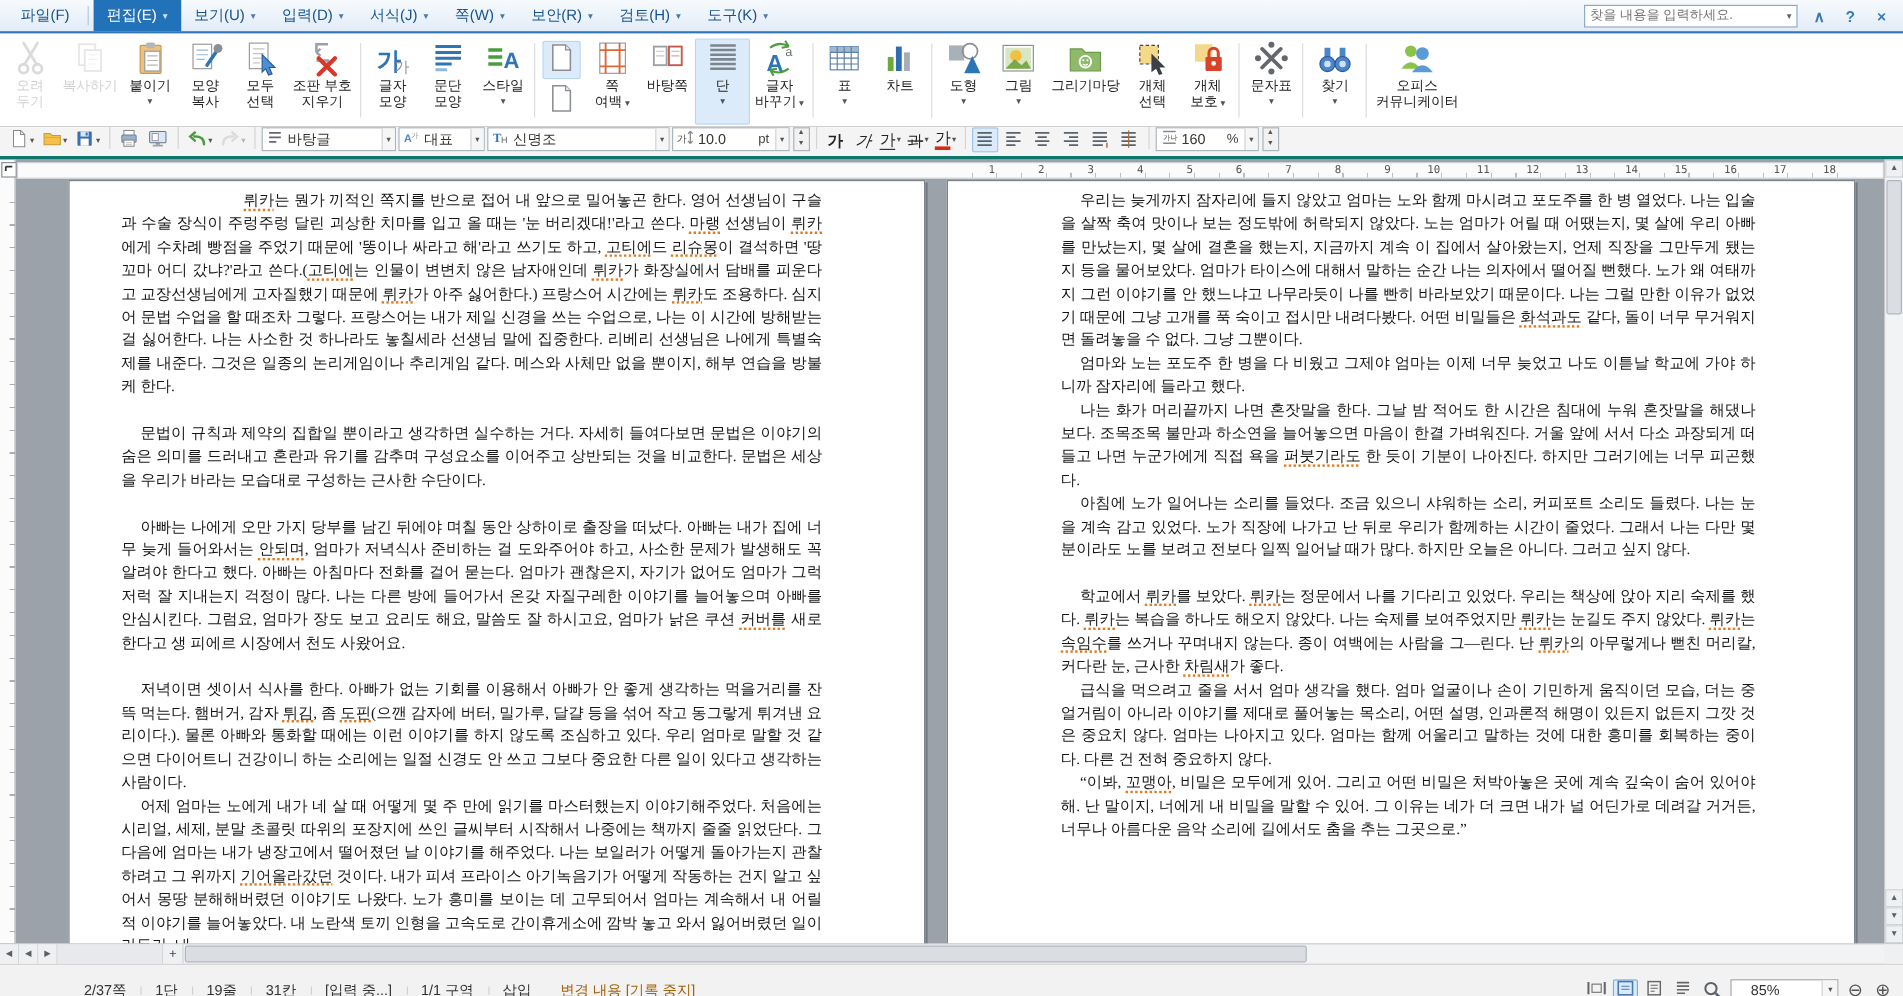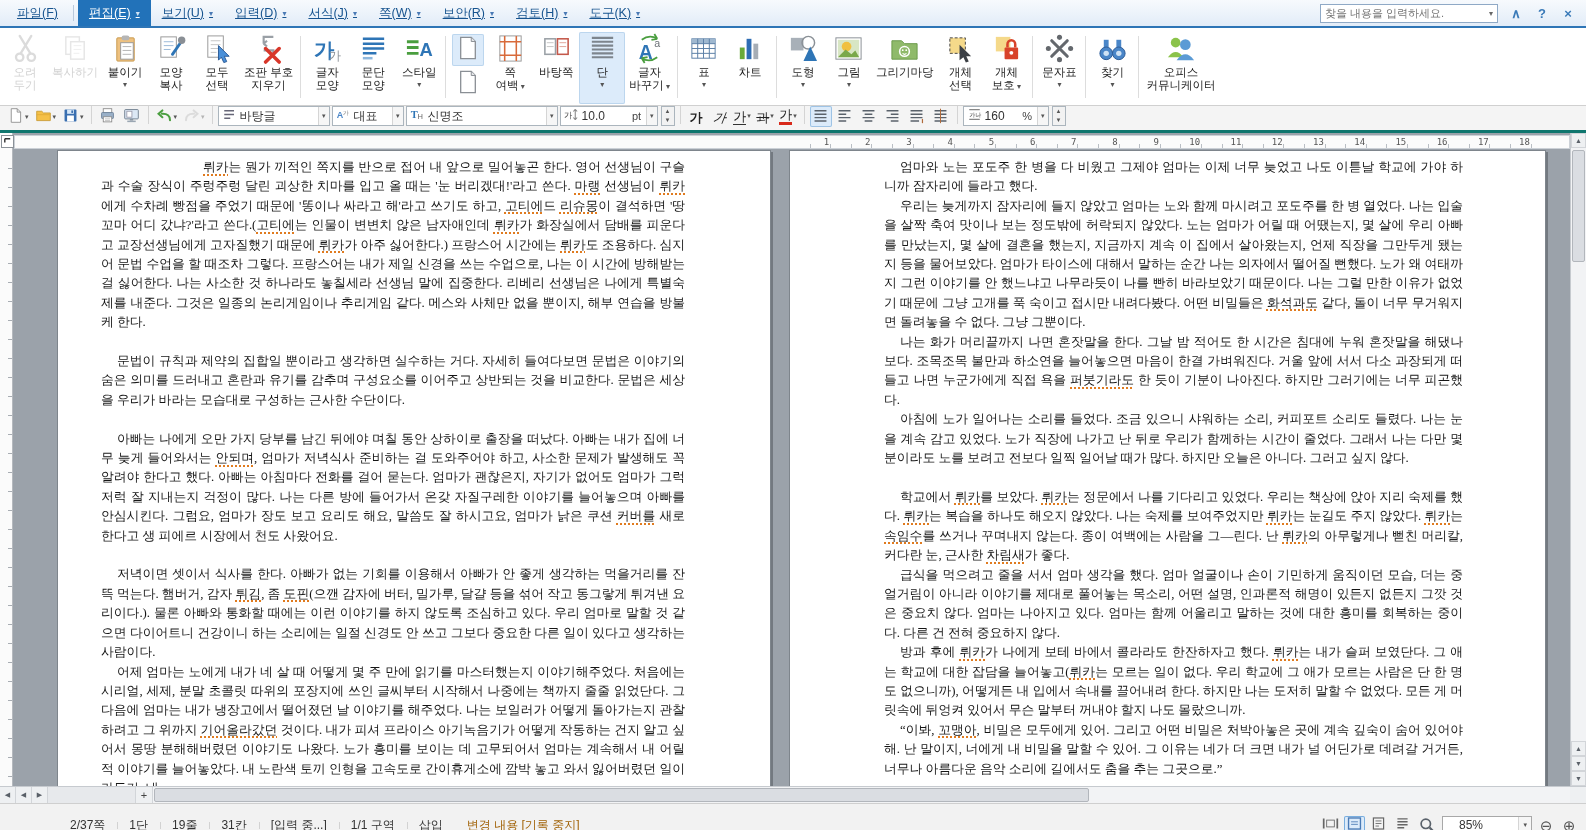--- a/index.html
+++ b/index.html
@@ -3,21 +3,21 @@
 <meta charset="utf-8">
 <style>
   *{box-sizing:border-box;margin:0;padding:0;}
   html,body{width:1586px;height:830px;overflow:hidden;}
   body{font-family:"Liberation Sans",sans-serif;background:#fff;font-size:12px;}
   .app{position:relative;width:1586px;height:830px;background:#fff;overflow:hidden;}
 
   
   .menubar{height:28px;background:linear-gradient(#f7fafd,#e2ecf8);border-bottom:2px solid #2e75b6;display:flex;align-items:stretch;}
   .mb-items{display:flex;align-items:stretch;padding-left:6px;}
-  .mb-item{display:flex;align-items:center;gap:5px;padding:0 11px;color:#17548f;font-size:12.5px;cursor:default;text-decoration:underline;}
+  .mb-item{display:flex;align-items:center;gap:5px;padding:0 11px;color:#17548f;font-size:12.5px;cursor:default;}
   .mb-item .caret{font-size:8px;color:#4a7ab5;}
   .mb-item.active{background:#2272b9;color:#fff;}
   .mb-item.active .caret{color:#cfe3f5;}
   .mb-sep{width:1px;background:#b9c9dc;margin:5px 4px;}
   .mb-right{margin-left:auto;display:flex;align-items:center;gap:10px;padding-right:10px;}
   .search-box{width:178px;height:19px;border:1px solid #8fa9c6;background:#fff;display:flex;align-items:center;padding:0 4px;}
   .search-box input{border:0;outline:0;flex:1;font-size:11px;color:#666;background:transparent;font-family:"Liberation Sans",sans-serif;}
   .search-box .dd{font-size:8px;color:#666;}
   .win-btn{color:#3a7ab8;font-weight:bold;font-size:13px;width:16px;text-align:center;}
 
@@ -607,27 +607,26 @@
         </div>
     </div>
     <div class="page left" id="page-left">
         <p class="large"><span class="sp">뤼카</span>는 뭔가 끼적인 쪽지를 반으로 접어 내 앞으로 밀어놓곤 한다. 영어 선생님이 구슬과 수술 장식이 주렁주렁 달린 괴상한 치마를 입고 올 때는 '눈 버리겠대!'라고 쓴다. <span class="sp">마랭</span> 선생님이 <span class="sp">뤼카</span>에게 수차례 빵점을 주었기 때문에 '똥이나 싸라고 해'라고 쓰기도 하고, <span class="sp">고티에</span>드 <span class="sp">리슈몽</span>이 결석하면 '땅꼬마 어디 갔냐?'라고 쓴다.(<span class="sp">고티에</span>는 인물이 변변치 않은 남자애인데 <span class="sp">뤼카</span>가 화장실에서 담배를 피운다고 교장선생님에게 고자질했기 때문에 <span class="sp">뤼카</span>가 아주 싫어한다.) 프랑스어 시간에는 <span class="sp">뤼카</span>도 조용하다. 심지어 문법 수업을 할 때조차 그렇다. 프랑스어는 내가 제일 신경을 쓰는 수업으로, 나는 이 시간에 방해받는 걸 싫어한다. 나는 사소한 것 하나라도 놓칠세라 선생님 말에 집중한다. 리베리 선생님은 나에게 특별숙제를 내준다. 그것은 일종의 논리게임이나 추리게임 같다. 메스와 사체만 없을 뿐이지, 해부 연습을 방불케 한다.</p>
         <p class="gap ">문법이 규칙과 제약의 집합일 뿐이라고 생각하면 실수하는 거다. 자세히 들여다보면 문법은 이야기의 숨은 의미를 드러내고 혼란과 유기를 감추며 구성요소를 이어주고 상반되는 것을 비교한다. 문법은 세상을 우리가 바라는 모습대로 구성하는 근사한 수단이다.</p>
         <p class="gap ">아빠는 나에게 오만 가지 당부를 남긴 뒤에야 며칠 동안 상하이로 출장을 떠났다. 아빠는 내가 집에 너무 늦게 들어와서는 <span class="sp">안되며</span>, 엄마가 저녁식사 준비하는 걸 도와주어야 하고, 사소한 문제가 발생해도 꼭 알려야 한다고 했다. 아빠는 아침마다 전화를 걸어 묻는다. 엄마가 괜찮은지, 자기가 없어도 엄마가 그럭저럭 잘 지내는지 걱정이 많다. 나는 다른 방에 들어가서 온갖 자질구레한 이야기를 늘어놓으며 아빠를 안심시킨다. 그럼요, 엄마가 장도 보고 요리도 해요, 말씀도 잘 하시고요, 엄마가 낡은 쿠션 <span class="sp">커버를</span> 새로 한다고 생 피에르 시장에서 천도 사왔어요.</p>
         <p class="gap ">저녁이면 셋이서 식사를 한다. 아빠가 없는 기회를 이용해서 아빠가 안 좋게 생각하는 먹을거리를 잔뜩 먹는다. 햄버거, 감자 <span class="sp">튀김</span>, 좀 <span class="sp">도핀</span>(으깬 감자에 버터, 밀가루, 달걀 등을 섞어 작고 동그랗게 튀겨낸 요리이다.). 물론 아빠와 통화할 때에는 이런 이야기를 하지 않도록 조심하고 있다. 우리 엄마로 말할 것 같으면 다이어트니 건강이니 하는 소리에는 일절 신경도 안 쓰고 그보다 중요한 다른 일이 있다고 생각하는 사람이다.</p>
         <p>어제 엄마는 노에게 내가 네 살 때 어떻게 몇 주 만에 읽기를 마스터했는지 이야기해주었다. 처음에는 시리얼, 세제, 분말 초콜릿 따위의 포장지에 쓰인 글씨부터 시작해서 나중에는 책까지 줄줄 읽었단다. 그다음에 엄마는 내가 냉장고에서 떨어졌던 날 이야기를 해주었다. 나는 보일러가 어떻게 돌아가는지 관찰하려고 그 위까지 <span class="sp">기어올라갔던</span> 것이다. 내가 피셔 프라이스 아기녹음기가 어떻게 작동하는 건지 알고 싶어서 몽땅 분해해버렸던 이야기도 나왔다. 노가 흥미를 보이는 데 고무되어서 엄마는 계속해서 내 어릴 적 이야기를 늘어놓았다. 내 노란색 토끼 인형을 고속도로 간이휴게소에 깜박 놓고 와서 잃어버렸던 일이라든가, 내</p>
       </div>
     <div class="page right" id="page-right">
+        <p>우리는 늦게까지 잠자리에 들지 않았고 엄마는 노와 함께 마시려고 포도주를 한 병 열었다. 나는 입술을 살짝 축여 맛이나 보는 정도밖에 허락되지 않았다. 노는 엄마가 어릴 때 어땠는지, 몇 살에 우리 아빠를 만났는지, 몇 살에 결혼을 했는지, 지금까지 계속 이 집에서 살아왔는지, 언제 직장을 그만두게 됐는지 등을 물어보았다. 엄마가 타이스에 대해서 말하는 순간 나는 의자에서 떨어질 뻔했다. 노가 왜 여태까지 그런 이야기를 안 했느냐고 나무라듯이 나를 빤히 바라보았기 때문이다. 나는 그럴 만한 이유가 없었기 때문에 그냥 고개를 푹 숙이고 접시만 내려다봤다. 어떤 비밀들은 <span class="sp">화석과도</span> 같다, 돌이 너무 무거워지면 돌려놓을 수 없다. 그냥 그뿐이다.</p>
         <p>엄마와 노는 포도주 한 병을 다 비웠고 그제야 엄마는 이제 너무 늦었고 나도 이튿날 학교에 가야 하니까 잠자리에 들라고 했다.</p>
-        <p>우리는 늦게까지 잠자리에 들지 않았고 엄마는 노와 함께 마시려고 포도주를 한 병 열었다. 나는 입술을 살짝 축여 맛이나 보는 정도밖에 허락되지 않았다. 노는 엄마가 어릴 때 어땠는지, 몇 살에 우리 아빠를 만났는지, 몇 살에 결혼을 했는지, 지금까지 계속 이 집에서 살아왔는지, 언제 직장을 그만두게 됐는지 등을 물어보았다. 엄마가 타이스에 대해서 말하는 순간 나는 의자에서 떨어질 뻔했다. 노가 왜 여태까지 그런 이야기를 안 했느냐고 나무라듯이 나를 빤히 바라보았기 때문이다. 나는 그럴 만한 이유가 없었기 때문에 그냥 고개를 푹 숙이고 접시만 내려다봤다. 어떤 비밀들은 <span class="sp">화석과도</span> 같다, 돌이 너무 무거워지면 돌려놓을 수 없다. 그냥 그뿐이다.</p>
         <p>나는 화가 머리끝까지 나면 혼잣말을 한다. 그날 밤 적어도 한 시간은 침대에 누워 혼잣말을 해댔나 보다. 조목조목 불만과 하소연을 늘어놓으면 마음이 한결 가벼워진다. 거울 앞에 서서 다소 과장되게 떠들고 나면 누군가에게 직접 욕을 <span class="sp">퍼붓기라도</span> 한 듯이 기분이 나아진다. 하지만 그러기에는 너무 피곤했다.</p>
         <p>아침에 노가 일어나는 소리를 들었다. 조금 있으니 샤워하는 소리, 커피포트 소리도 들렸다. 나는 눈을 계속 감고 있었다. 노가 직장에 나가고 난 뒤로 우리가 함께하는 시간이 줄었다. 그래서 나는 다만 몇 분이라도 노를 보려고 전보다 일찍 일어날 때가 많다. 하지만 오늘은 아니다. 그러고 싶지 않다.</p>
         <p class="gap ">학교에서 <span class="sp">뤼카</span>를 보았다. <span class="sp">뤼카</span>는 정문에서 나를 기다리고 있었다. 우리는 책상에 앉아 지리 숙제를 했다. <span class="sp">뤼카</span>는 복습을 하나도 해오지 않았다. 나는 숙제를 보여주었지만 <span class="sp">뤼카</span>는 눈길도 주지 않았다. <span class="sp">뤼카</span>는 <span class="sp">속임수</span>를 쓰거나 꾸며내지 않는다. 종이 여백에는 사람을 그―린다. 난 <span class="sp">뤼카</span>의 아무렇게나 뻗친 머리칼, 커다란 눈, 근사한 <span class="sp">차림새</span>가 좋다.</p>
         <p>급식을 먹으려고 줄을 서서 엄마 생각을 했다. 엄마 얼굴이나 손이 기민하게 움직이던 모습, 더는 중얼거림이 아니라 이야기를 제대로 풀어놓는 목소리, 어떤 설명, 인과론적 해명이 있든지 없든지 그깟 것은 중요치 않다. 엄마는 나아지고 있다. 엄마는 함께 어울리고 말하는 것에 대한 흥미를 회복하는 중이다. 다른 건 전혀 중요하지 않다.</p>
-        <p>방과 후에 <span class="sp">뤼카</span>가 나에게 보테 바에서 콜라라도 한잔하자고 했다. <span class="sp">뤼카</span>는 내가 슬퍼 보였단다. 그 애는 학교에 대한 잡담을 늘어놓고(<span class="sp">뤼카</span>는 모르는 일이 없다. 우리 학교에 그 애가 모르는 사람은 단 한 명도 없으니까), 어떻게든 내 입에서 속내를 끌어내려 한다. 하지만 나는 도저히 말할 수 없었다. 모든 게 머릿속에 뒤엉켜 있어서 무슨 말부터 꺼내야 할지 나도 몰랐으니까.</p>
         <p>“이봐, <span class="sp">꼬맹아</span>, 비밀은 모두에게 있어. 그리고 어떤 비밀은 처박아놓은 곳에 계속 깊숙이 숨어 있어야 해. 난 말이지, 너에게 내 비밀을 말할 수 있어. 그 이유는 네가 더 크면 내가 널 어딘가로 데려갈 거거든, 너무나 아름다운 음악 소리에 길에서도 춤을 추는 그곳으로.”</p>
       </div>
     <div class="vscroll">
       <div class="vs-btn vs-up">▲</div>
       <div class="vs-thumb"></div>
       <div class="vs-btn vs-pgup">▲</div>
       <div class="vs-btn vs-pgdn">▼</div>
       <div class="vs-btn vs-down">▼</div>
     </div>
   </div>

